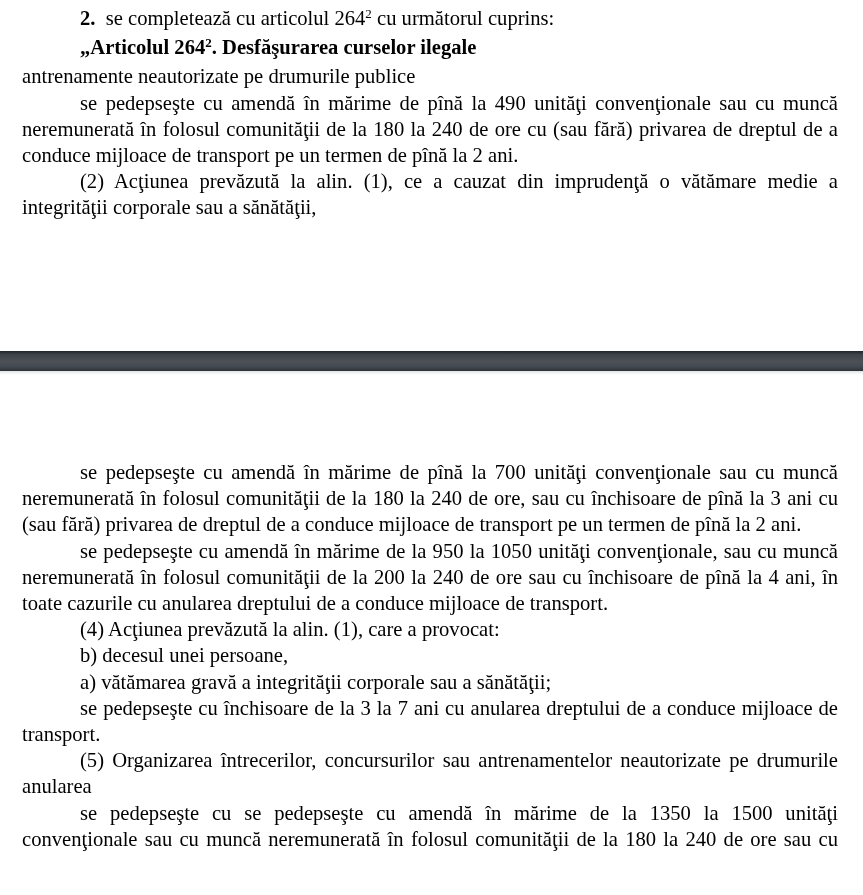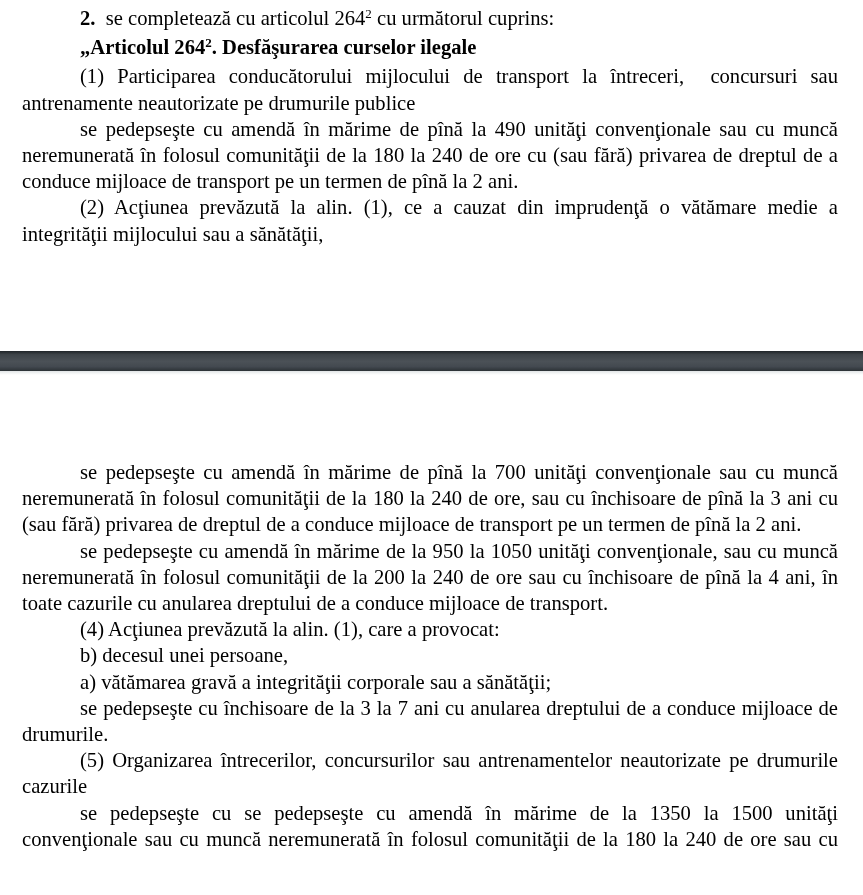--- a/index.html
+++ b/index.html
@@ -63,43 +63,42 @@
     background: linear-gradient(to bottom, #e1e4e6 0%, #f4f6f6 60%, #ffffff 100%);
   }
 </style>
 </head>
 <body>
 
 <div id="viewport">
   <div id="section-top" class="page-section">
       <div class="line indent"><span class="b">2.</span><span class=""> &nbsp;se completează cu articolul 264</span><span class=" sup">2</span><span class=""> cu următorul cuprins:</span></div>
       <div class="line indent"><span class="b">„Articolul 264</span><span class="b sup">2</span><span class="b">. Desfăşurarea curselor ilegale</span></div>
-      <div class="line indent just"><span class="">(1) Participarea conducătorului mijlocului de transport la întreceri, &nbsp;concursuri sau</span></div>
       <div class="line"><span class="">antrenamente neautorizate pe drumurile publice</span></div>
       <div class="line indent just"><span class="">se pedepseşte cu amendă în mărime de pînă la 490 unităţi convenţionale sau cu muncă</span></div>
       <div class="line just"><span class="">neremunerată în folosul comunităţii de la 180 la 240 de ore cu (sau fără) privarea de dreptul de a</span></div>
       <div class="line"><span class="">conduce mijloace de transport pe un termen de pînă la 2 ani.</span></div>
       <div class="line indent just"><span class="">(2) Acţiunea prevăzută la alin. (1), ce a cauzat din imprudenţă o vătămare medie a</span></div>
-      <div class="line"><span class="">integrităţii mijlocului sau a sănătăţii,</span></div>
+      <div class="line"><span class="">integrităţii corporale sau a sănătăţii,</span></div>
     </div>
 
   <div id="page-separator"></div>
   <div id="page-edge"></div>
 
   <div id="section-bottom" class="page-section">
       <div class="line indent just"><span class="">se pedepseşte cu amendă în mărime de pînă la 700 unităţi convenţionale sau cu muncă</span></div>
       <div class="line just"><span class="">neremunerată în folosul comunităţii de la 180 la 240 de ore, sau cu închisoare de pînă la 3 ani cu</span></div>
       <div class="line"><span class="">(sau fără) privarea de dreptul de a conduce mijloace de transport pe un termen de pînă la 2 ani.</span></div>
       <div class="line indent just"><span class="">se pedepseşte cu amendă în mărime de la 950 la 1050 unităţi convenţionale, sau cu muncă</span></div>
       <div class="line just"><span class="">neremunerată în folosul comunităţii de la 200 la 240 de ore sau cu închisoare de pînă la 4 ani, în</span></div>
       <div class="line"><span class="">toate cazurile cu anularea dreptului de a conduce mijloace de transport.</span></div>
       <div class="line indent"><span class="">(4) Acţiunea prevăzută la alin. (1), care a provocat:</span></div>
       <div class="line indent"><span class="">b) decesul unei persoane,</span></div>
       <div class="line indent"><span class="">a) vătămarea gravă a integrităţii corporale sau a sănătăţii;</span></div>
       <div class="line indent just"><span class="">se pedepseşte cu închisoare de la 3 la 7 ani cu anularea dreptului de a conduce mijloace de</span></div>
-      <div class="line"><span class="">drumurile.</span></div>
+      <div class="line"><span class="">transport.</span></div>
       <div class="line indent just"><span class="">(5) Organizarea întrecerilor, concursurilor sau antrenamentelor neautorizate pe drumurile</span></div>
-      <div class="line"><span class="">cazurile</span></div>
+      <div class="line"><span class="">anularea</span></div>
       <div class="line indent just"><span class="">se pedepseşte cu se pedepseşte cu amendă în mărime de la 1350 la 1500 unităţi</span></div>
       <div class="line just"><span class="">convenţionale sau cu muncă neremunerată în folosul comunităţii de la 180 la 240 de ore sau cu</span></div>
       <div class="line"><span class="">închisoare de la 4 la 2 ani.”.</span></div>
     </div>
 </div>
 
 </body></html>

